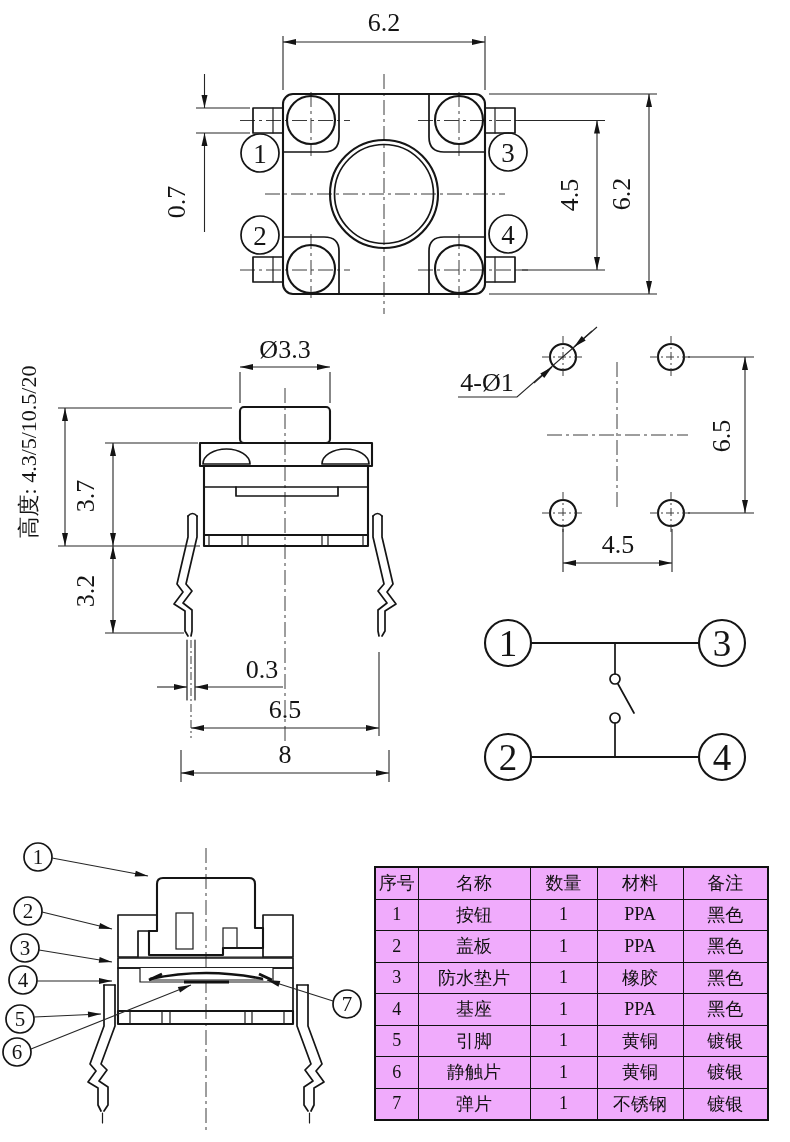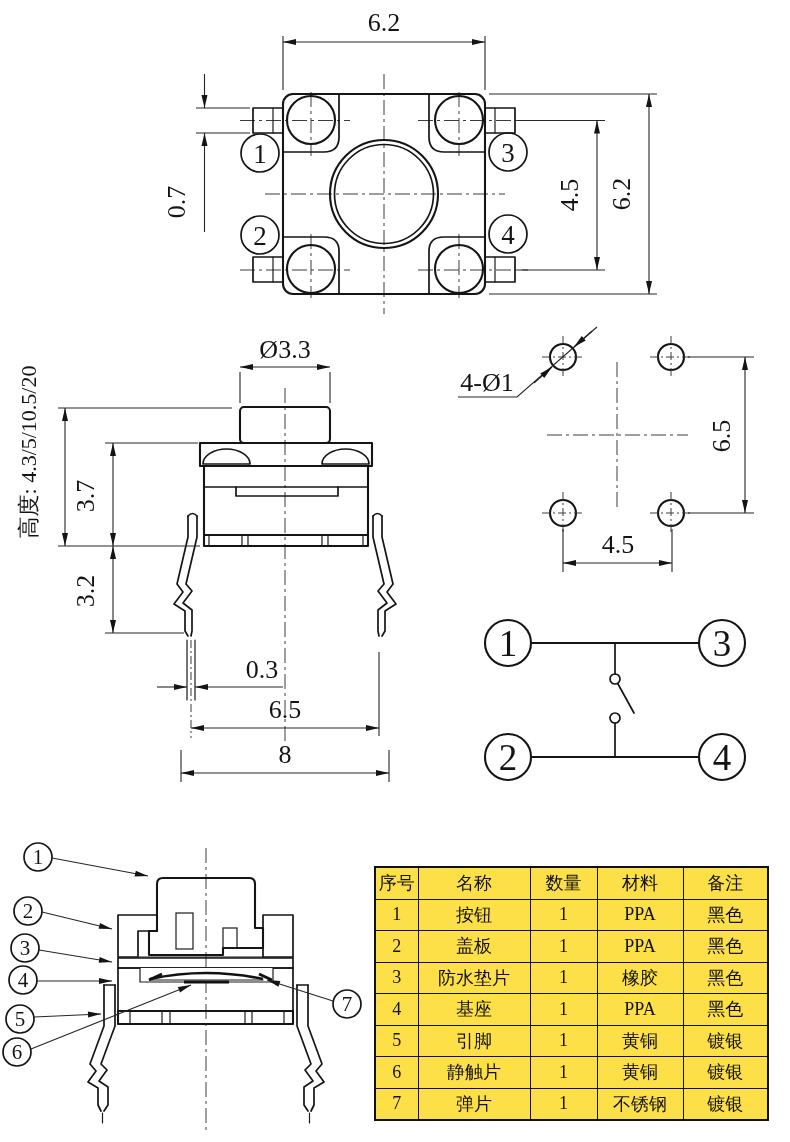--- a/index.html
+++ b/index.html
@@ -14,21 +14,21 @@
   .cl2{fill:none;stroke:#3c3c3c;stroke-width:1;stroke-dasharray:8 3 2 3;}
   .dm {fill:none;stroke:#262626;stroke-width:1.1;}
   text{fill:#141414;font-family:"Liberation Serif","DejaVu Serif",serif;}
   .d  {font-size:26px;text-anchor:middle;}
   .cn {font-size:22px;text-anchor:middle;}
   .num{font-size:27px;text-anchor:middle;}
   .big{font-size:37px;text-anchor:middle;}
   .co {font-size:21px;text-anchor:middle;}
   
   #parts-table{position:absolute;left:374px;top:866px;width:393px;border-collapse:collapse;
-    table-layout:fixed;font-size:18px;color:#111;background:#fde047;border:2px solid #111;}
+    table-layout:fixed;font-size:18px;color:#111;background:#f0abfc;border:2px solid #111;}
   #parts-table th,#parts-table td{border:1.5px solid #111;text-align:center;vertical-align:middle;
     height:30.5px;padding:0;font-weight:normal;overflow:hidden;white-space:nowrap;}
 </style>
 </head>
 <body>
 
 <div id="sheet">
 <svg width="790" height="1142" viewBox="0 0 790 1142">
   <defs>
     <marker id="ar" markerUnits="userSpaceOnUse" markerWidth="14" markerHeight="8" viewBox="0 0 14 8" refX="13.5" refY="4" orient="auto-start-reverse">

